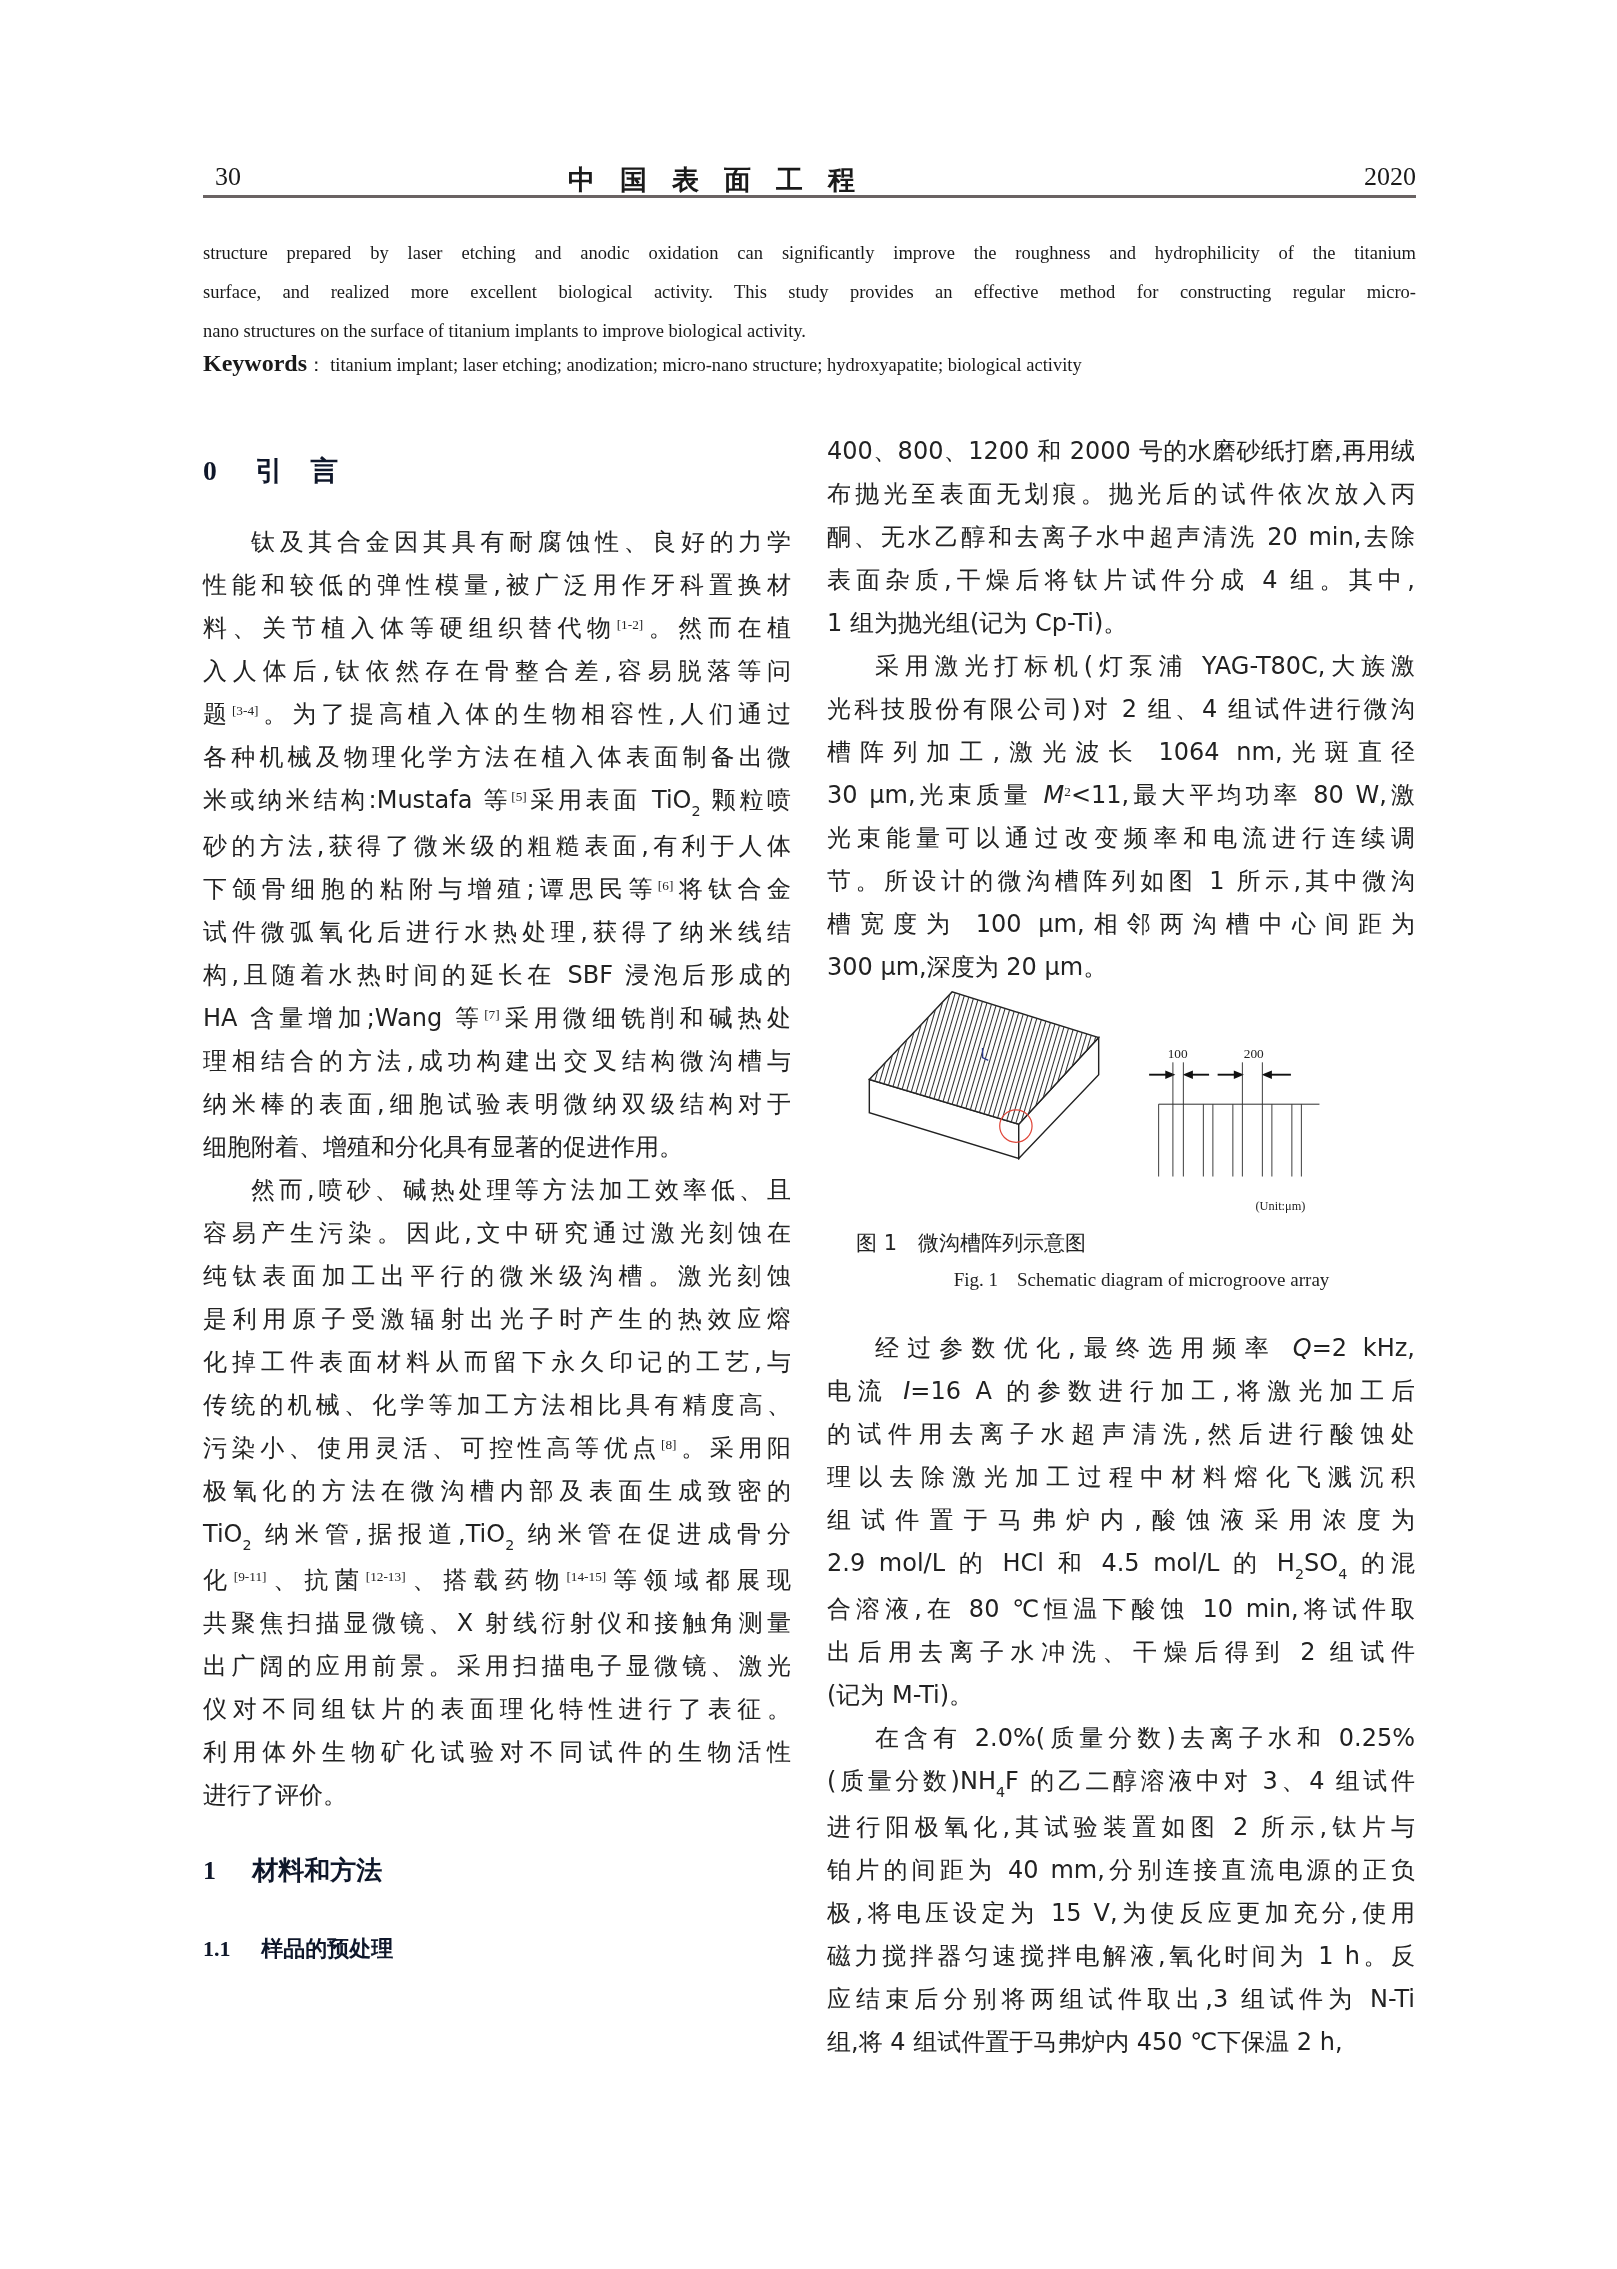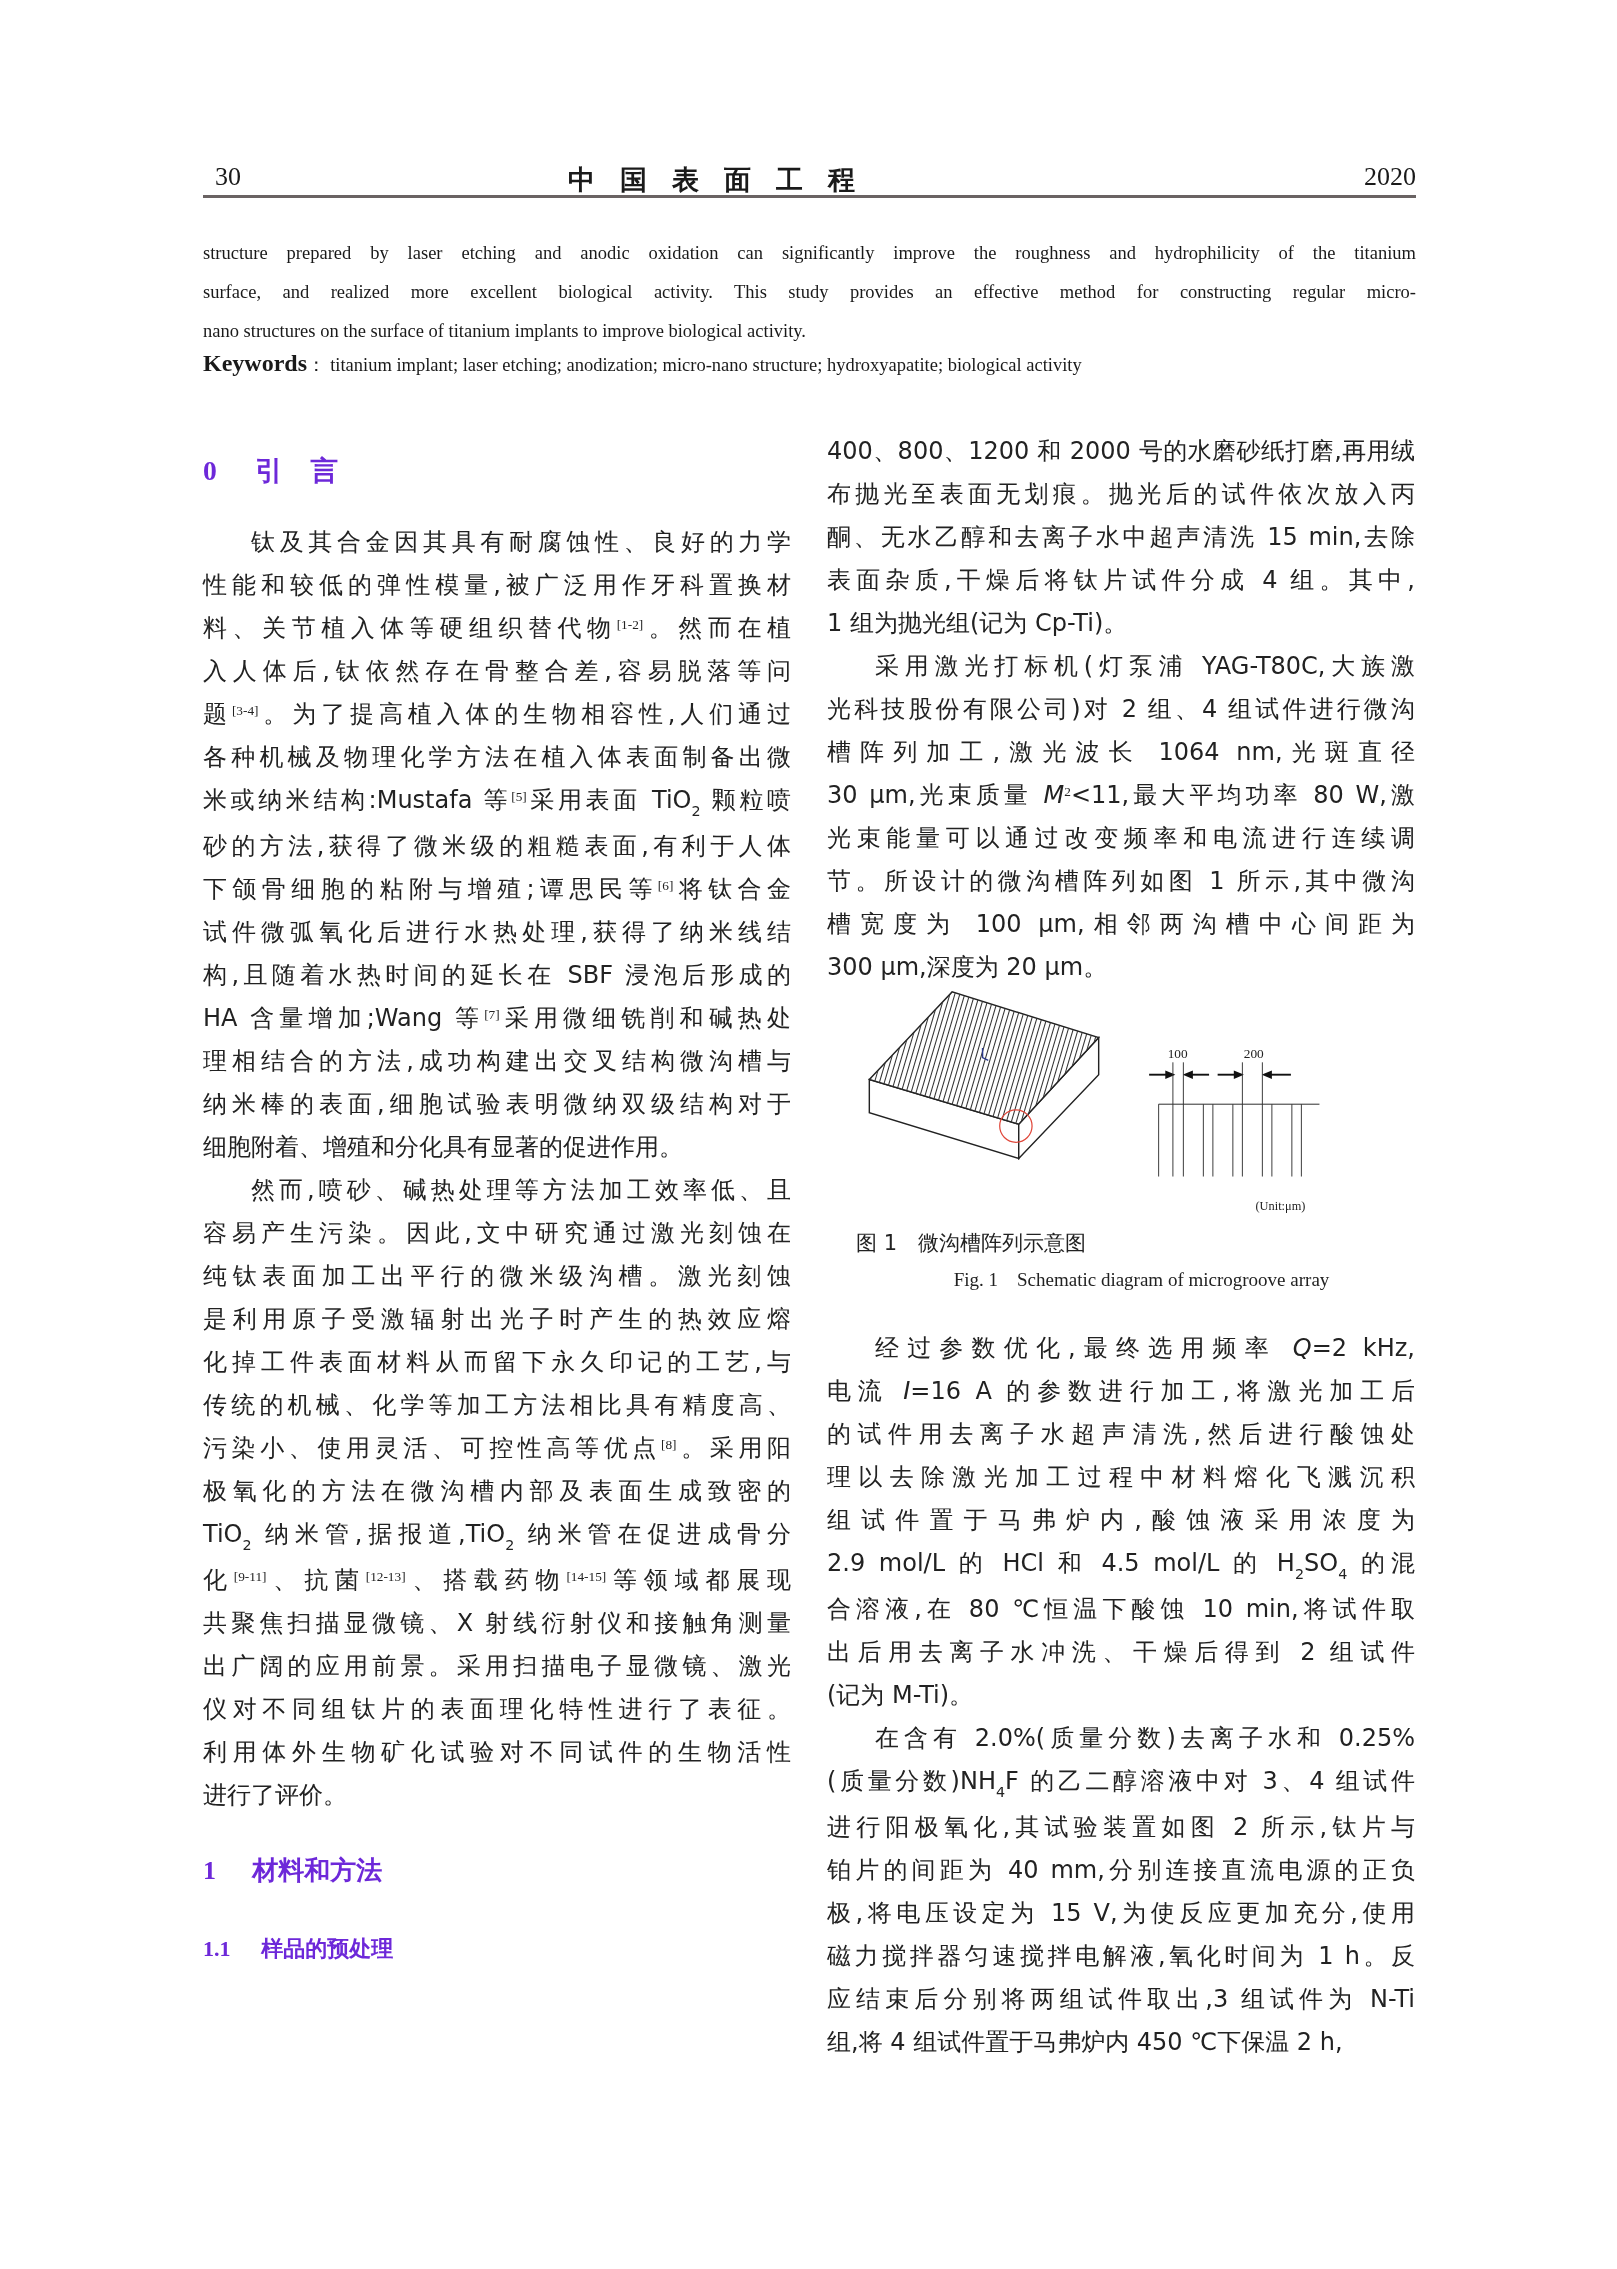--- a/index.html
+++ b/index.html
@@ -21,21 +21,21 @@
   
   .col { position:absolute; font-family:"DejaVu Sans",sans-serif; font-size:24px; line-height:43px;
          color:#222; }
   .col p { margin:0; text-align:justify; text-align-last:left; }
   .col sup { font-size:13.3px; vertical-align:top; position:relative; top:-3.8px; font-family:"Liberation Serif",serif; }
   .col sub { font-size:14.3px; vertical-align:baseline; position:relative; top:7.6px; }
   .line { display:block; white-space:nowrap; text-align:justify; text-align-last:justify; }
   .line.last { text-align-last:left; }
   #left-col { left:203px; width:588px; }
   #right-col { left:827px; width:588px; }
-  .sec-h { font-family:"DejaVu Sans",sans-serif; font-weight:bold; color:#6d28d9; }
+  .sec-h { font-family:"DejaVu Sans",sans-serif; font-weight:bold; color:#0f172a; }
   .sec-h .num { font-family:"Liberation Serif",serif; }
   
   #figure { left:856px; top:989px; width:571px; height:323px; }
   .fig-cap-cn { position:absolute; left:0; width:571px; top:1229px; font-size:21px;
                 font-family:"DejaVu Sans",sans-serif; color:#222; }
   .fig-cap-en { position:absolute; left:0; width:571px; top:1271px; text-align:center; font-size:19px;
                 font-family:"Liberation Serif",serif; color:#222; }
 </style>
 </head>
 <body>
@@ -104,21 +104,21 @@
   <div class="sec-h" style="font-size:22px; height:38px; line-height:38px;">
     <span class="num">1.1</span>&nbsp;&nbsp;&nbsp;
     <span>样品的预处理</span>
   </div>
 </div>
 
 <div class="col" id="right-col" style="top:430px;">
   <p id="rp1">
       <span class="line">400、800、1200 和 2000 号的水磨砂纸打磨,再用绒</span>
       <span class="line">布抛光至表面无划痕。抛光后的试件依次放入丙</span>
-      <span class="line">酮、无水乙醇和去离子水中超声清洗 15 min,去除</span>
+      <span class="line">酮、无水乙醇和去离子水中超声清洗 20 min,去除</span>
       <span class="line">表面杂质,干燥后将钛片试件分成 4 组。其中,</span>
       <span class="line last">1 组为抛光组(记为 Cp-Ti)。</span>
     </p>
   <p id="rp2">
       <span class="line" style="padding-left: 2em;">采用激光打标机(灯泵浦 YAG-T80C,大族激</span>
       <span class="line">光科技股份有限公司)对 2 组、4 组试件进行微沟</span>
       <span class="line">槽阵列加工,激光波长 1064 nm,光斑直径</span>
       <span class="line">30 μm,光束质量 <i>M</i><sup>2</sup>&lt;11,最大平均功率 80 W,激</span>
       <span class="line">光束能量可以通过改变频率和电流进行连续调</span>
       <span class="line">节。所设计的微沟槽阵列如图 1 所示,其中微沟</span>

